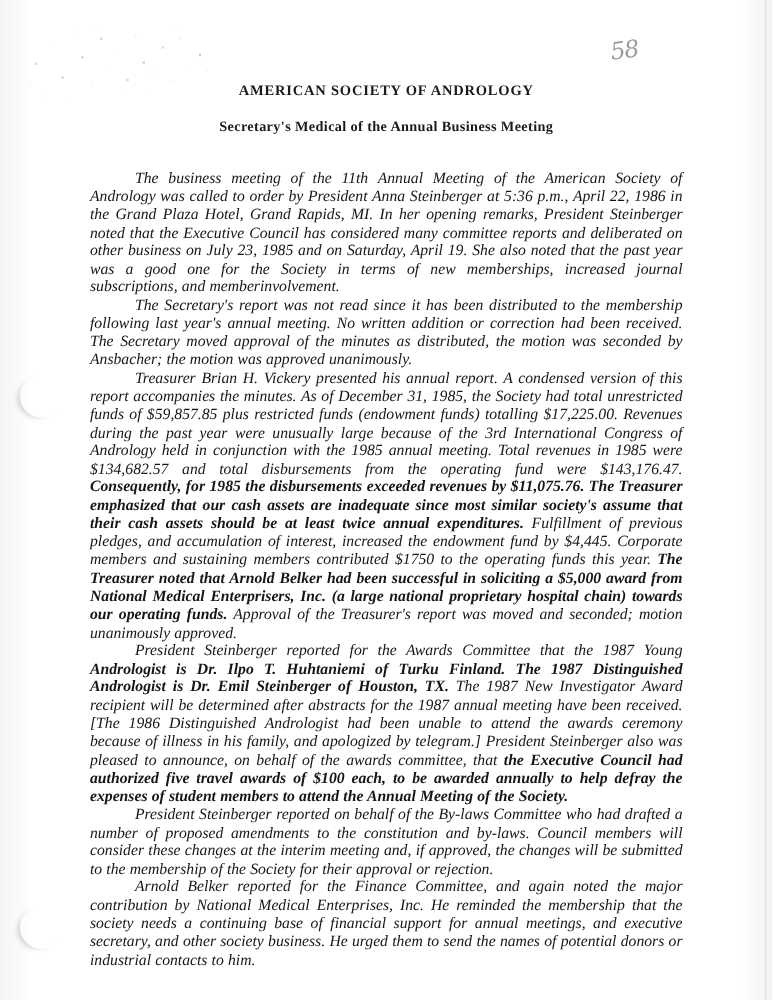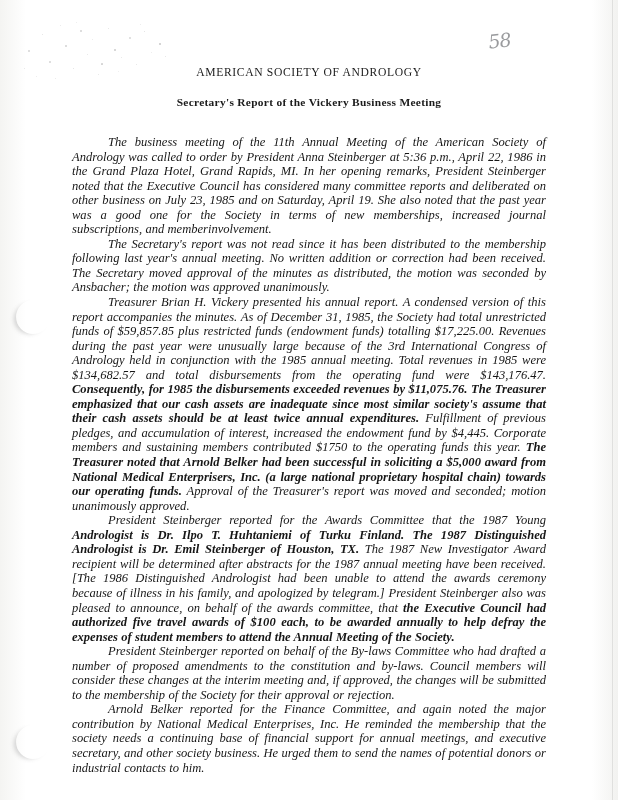--- a/index.html
+++ b/index.html
@@ -92,21 +92,21 @@
     left: 72px;
     top: 0;
     width: 474px;
   }
 
   .doc-title {
     margin: 0;
     padding-top: 66px;
     text-align: center;
     font-size: 11.6px;
-    font-weight: normal;
+    font-weight: bold;
     letter-spacing: 0.65px;
     color: #1b1b1b;
   }
   .doc-subtitle {
     margin: 0;
     padding-top: 17px;
     text-align: center;
     font-size: 11.4px;
     font-weight: bold;
     letter-spacing: 0.3px;
@@ -170,21 +170,21 @@
       <i style="left: 122px; top: 8px; width: 1.1px; height: 1.1px; opacity: 0.24;"></i>
       <i style="left: 147px; top: 40px; width: 1.3px; height: 1.3px; opacity: 0.3;"></i>
     </div>
 
   <div class="hand-mark">58</div>
 
   <div class="content">
 
     <h1 class="doc-title">AMERICAN SOCIETY OF ANDROLOGY</h1>
 
-    <h2 class="doc-subtitle">Secretary's Report of the Vickery Business Meeting</h2>
+    <h2 class="doc-subtitle">Secretary's Medical of the Annual Business Meeting</h2>
 
     <div class="body-text" id="paras">
         <p class="para"><span>The business meeting of the 11th Annual Meeting of the American Society of Andrology was called to order by President Anna Steinberger at 5:36 p.m., April 22, 1986 in the Grand Plaza Hotel, Grand Rapids, MI.  In her opening remarks, President Steinberger noted that the Executive Council has considered many committee reports and deliberated on other business on July 23, 1985 and on Saturday, April 19.  She also noted that the past year was a good one for the Society in terms of new memberships, increased journal subscriptions, and memberinvolvement.</span></p>
         <p class="para"><span>The Secretary's report was not read since it has been distributed to the membership following last year's annual meeting.  No written addition or correction had been received.  The Secretary moved approval of the minutes as distributed, the motion was seconded by Ansbacher; the motion was approved unanimously.</span></p>
         <p class="para"><span>Treasurer Brian H. Vickery presented his annual report.  A condensed version of this report accompanies the minutes.  As of December 31, 1985, the Society had total unrestricted funds of $59,857.85 plus restricted funds (endowment funds) totalling $17,225.00.  Revenues during the past year were unusually large because of the 3rd International Congress of Andrology held in conjunction with the 1985 annual meeting.  Total revenues in 1985 were $134,682.57 and total disbursements from the operating fund were $143,176.47.  </span><b>Consequently, for 1985 the disbursements exceeded revenues by $11,075.76.  The Treasurer emphasized that our cash assets are inadequate since most similar society's assume that their cash assets should be at least twice annual expenditures.</b><span>  Fulfillment of previous pledges, and accumulation of interest, increased the endowment fund by $4,445.  Corporate members and sustaining members contributed $1750 to the operating funds this year.  </span><b>The Treasurer noted that Arnold Belker had been successful in soliciting a $5,000 award from National Medical Enterprisers, Inc. (a large national proprietary hospital chain) towards our operating funds.</b><span>  Approval of the Treasurer's report was moved and seconded; motion unanimously approved.</span></p>
         <p class="para"><span>President Steinberger reported for the Awards Committee that the 1987 Young </span><b>Andrologist is Dr. Ilpo T. Huhtaniemi of Turku Finland.  The 1987 Distinguished Andrologist is Dr. Emil Steinberger of Houston, TX.</b><span>  The 1987 New Investigator Award recipient will be determined after abstracts for the 1987 annual meeting have been received.  [The 1986 Distinguished Andrologist had been unable to attend the awards ceremony because of illness in his family, and apologized by telegram.] President Steinberger also was pleased to announce, on behalf of the awards committee, that </span><b>the Executive Council had authorized five travel awards of $100 each, to be awarded annually to help defray the expenses of student members to attend the Annual Meeting of the Society.</b></p>
         <p class="para"><span>President Steinberger reported on behalf of the By-laws Committee who had drafted a number of proposed amendments to the constitution and by-laws.  Council members will consider these changes at the interim meeting and, if approved, the changes will be submitted to the membership of the Society for their approval or rejection.</span></p>
         <p class="para"><span>Arnold Belker reported for the Finance Committee, and again noted the major contribution by National Medical Enterprises, Inc.  He reminded the membership that the society needs a continuing base of financial support for annual meetings, and executive secretary, and other society business.  He urged them to send the names of potential donors or industrial contacts to him.</span></p>
       </div>
 

